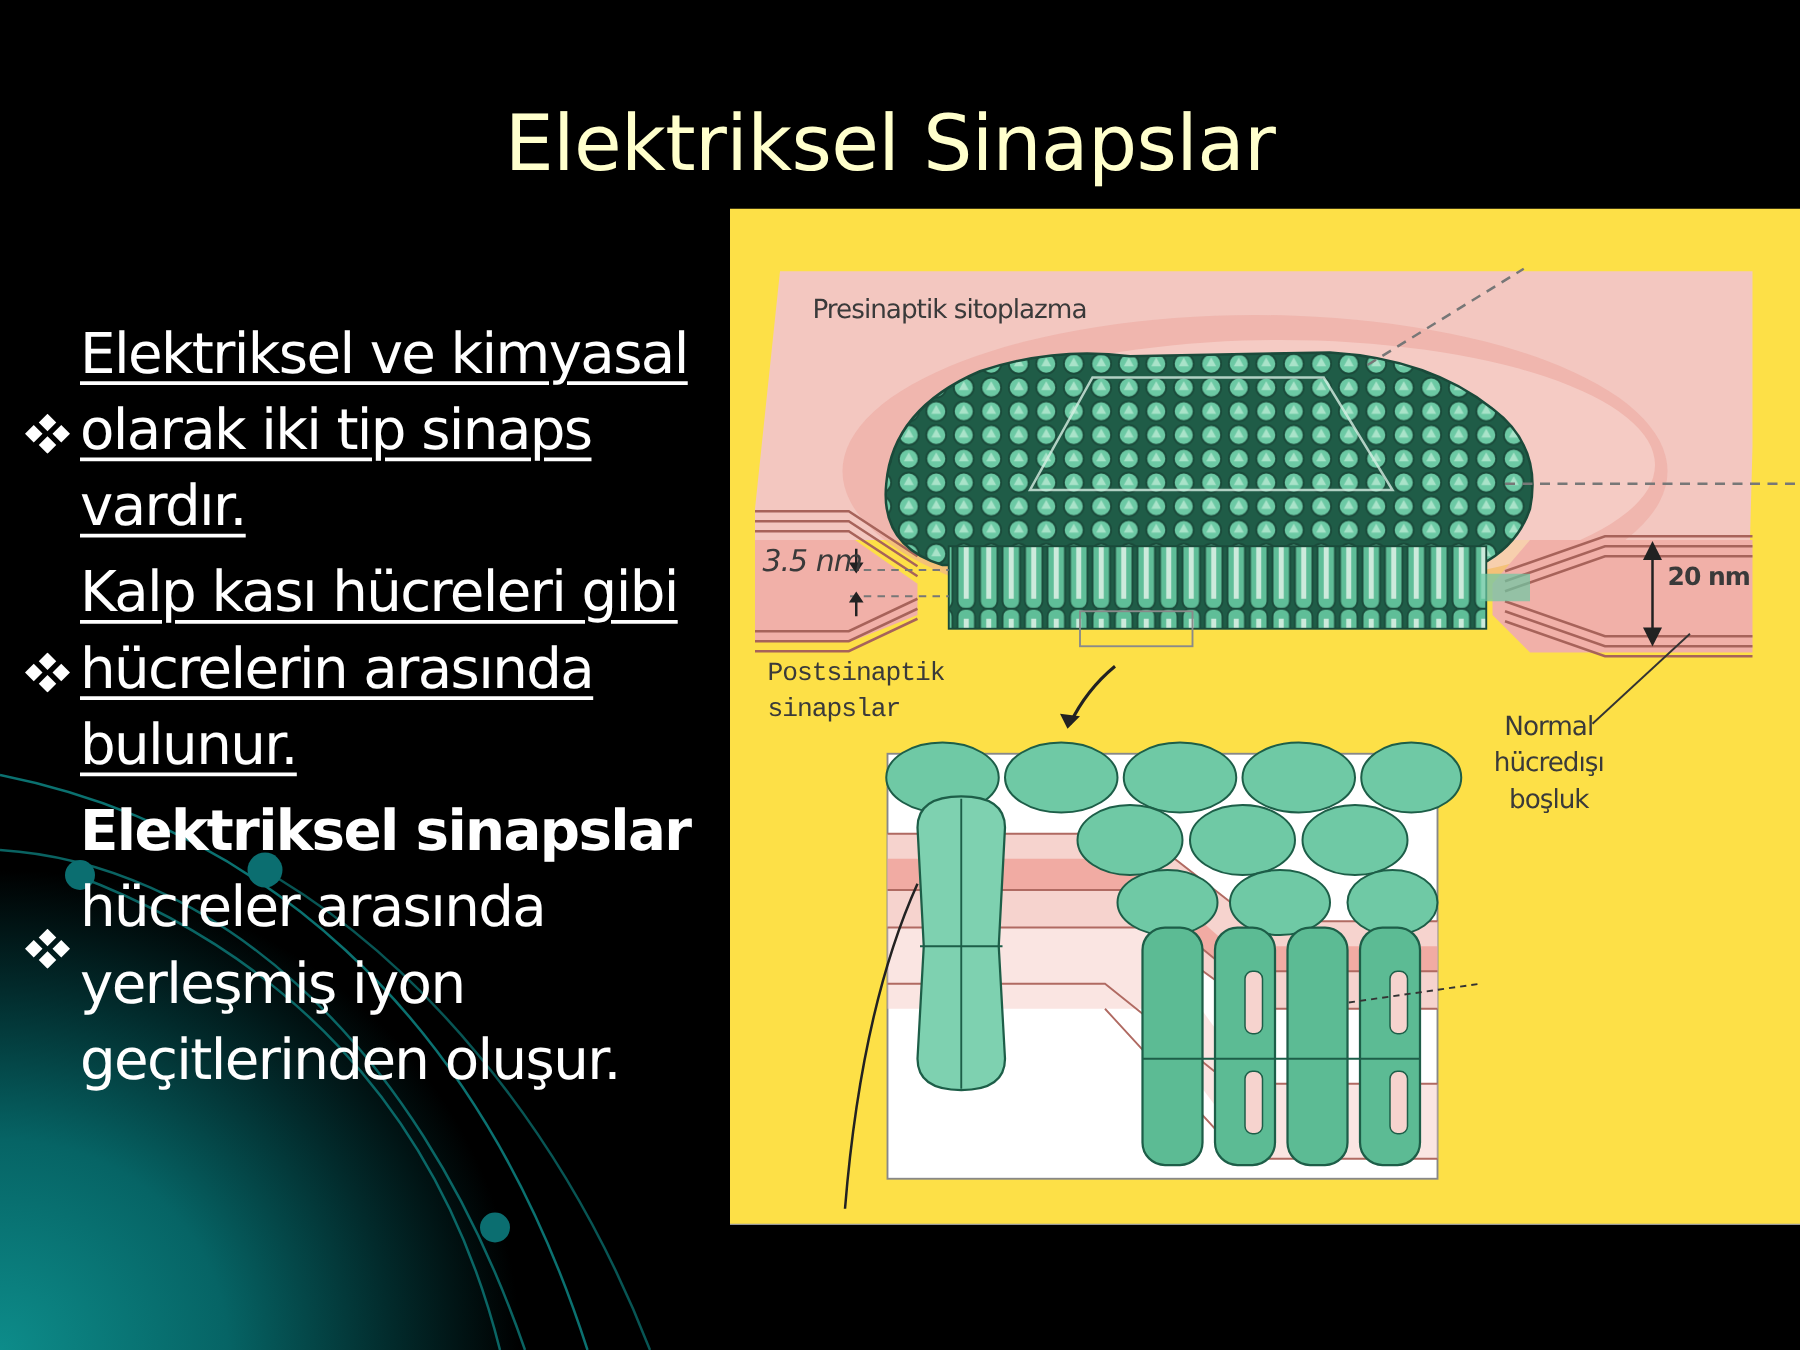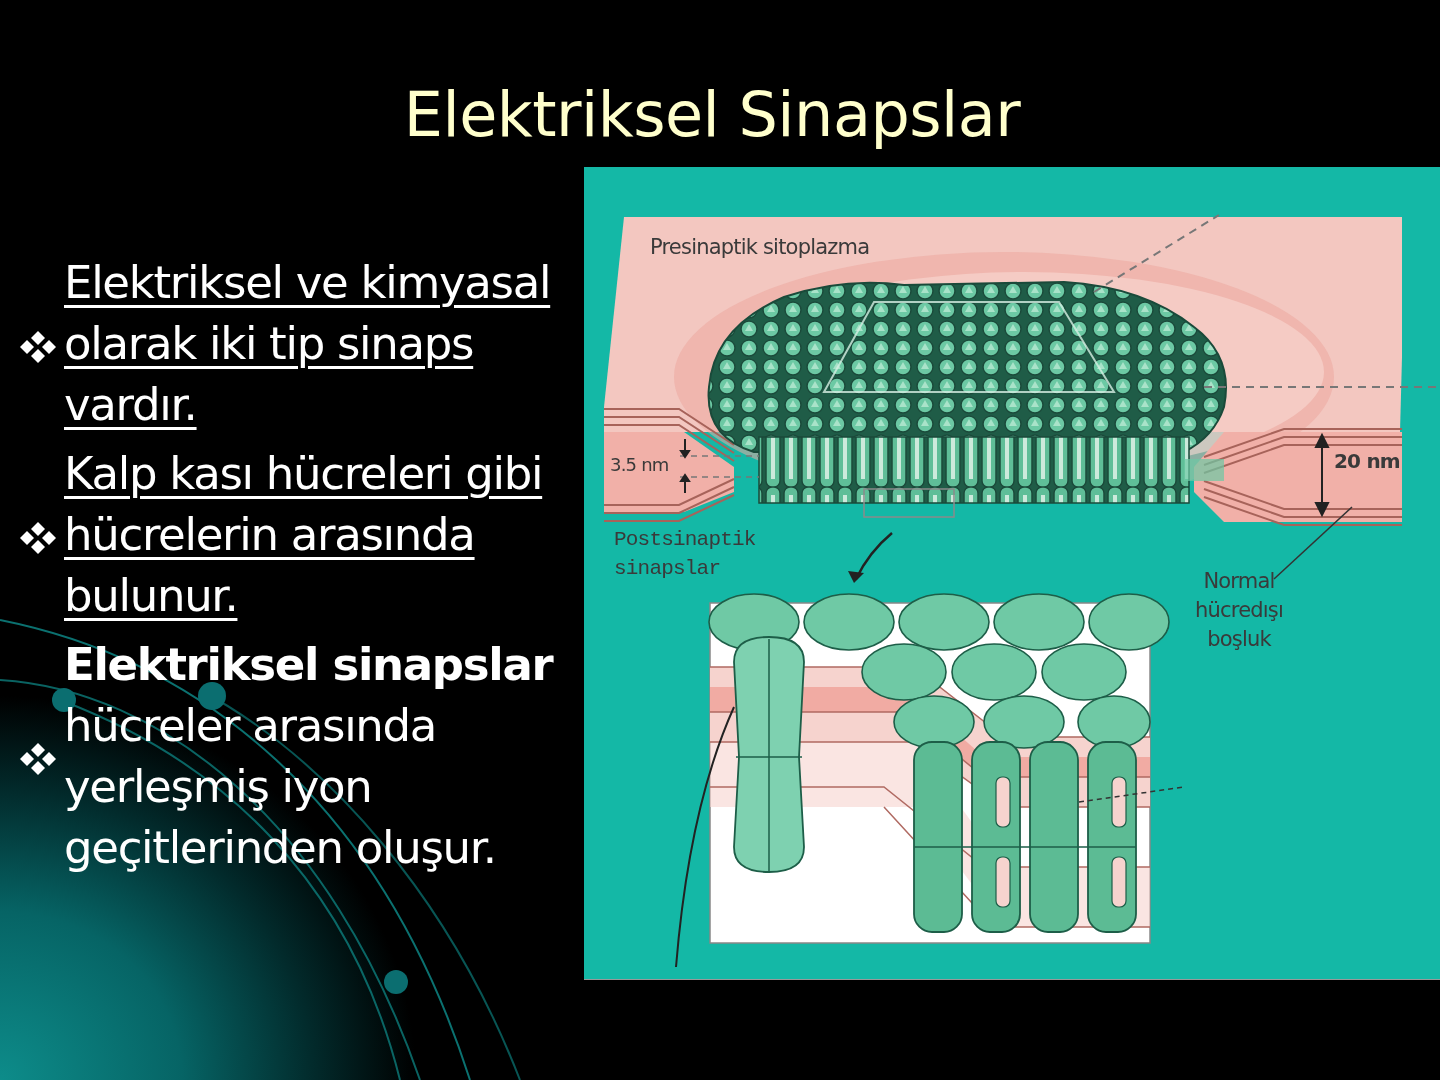--- a/index.html
+++ b/index.html
@@ -28,21 +28,21 @@
     .bullet-icon svg { position: absolute; left: 2px; top: 16px; }
     .bullet-text {
       font-family: "DejaVu Sans", sans-serif;
       font-size: 45px; line-height: 61px; letter-spacing: -1.3px;
       color: #fff;
     }
     .u { text-decoration: underline; text-underline-offset: 7px; text-decoration-thickness: 3px; }
     .b { font-weight: bold; }
     .figure {
       position: absolute; left: 584px; top: 167px; width: 856px; height: 812px;
-      background: #14b8a6; z-index: 2; border-bottom: 1px solid #999;
+      background: #fde047; z-index: 2; border-bottom: 1px solid #999;
     }
     .figure svg { position: absolute; left: 0; top: 0; }
     .lbl {
       position: absolute; color: #3a3a3a;
       font-family: "DejaVu Sans", sans-serif;
       font-size: 21px; letter-spacing: -0.8px; line-height: 29px;
       text-align: center; white-space: nowrap;
     }
   </style>
 </head>
@@ -230,21 +230,21 @@
         <rect x="528" y="690" width="14" height="50" rx="6"></rect>
       </g>
       <line x1="330" y1="680" x2="552" y2="680" stroke="#1d5e48" stroke-width="1.5"></line>
 
       <path d="M150,540 Q105,640 92,800" stroke="#222" stroke-width="2" fill="none"></path>
       <path d="M495,635 L600,620" stroke="#333" stroke-width="1.5" stroke-dasharray="5,4" fill="none"></path>
     </g>
   </svg>
 
   <div class="lbl" style="left:66px; top:66px;">Presinaptik sitoplazma</div>
-  <div class="lbl" style="left:26px; top:283px; font-size:18px;">3.5 nm</div>
+  <div class="lbl" style="left:26px; top:268px; font-size:24px;font-style:italic;">3.5 nm</div>
   <div class="lbl" style="left:750px; top:280px; font-size:20px;font-weight:bold;">20 nm</div>
   <div class="lbl" style="left:30px; top:358px; text-align:left;font-family:Liberation Mono, monospace;">
     <div>Postsinaptik</div>
     <div>sinapslar</div>
   </div>
   <div class="lbl" style="left:590px; top:400px; width:130px;text-align:center;">
     <div>Normal</div>
     <div>hücredışı</div>
     <div>boşluk</div>
   </div>

